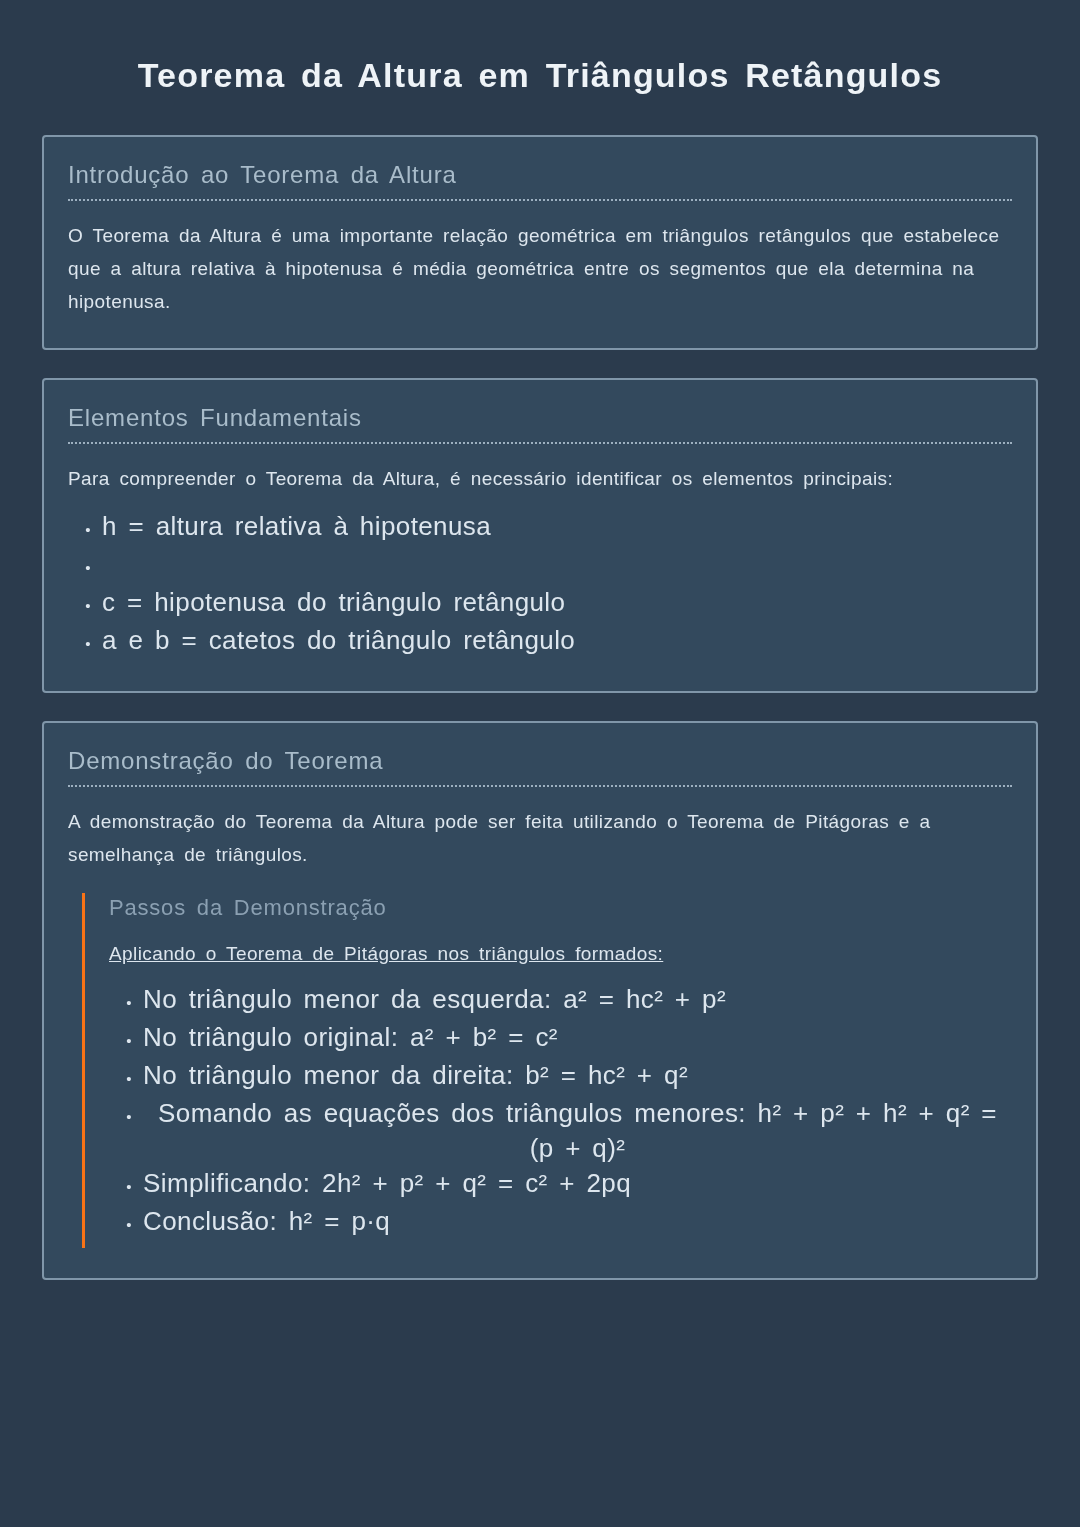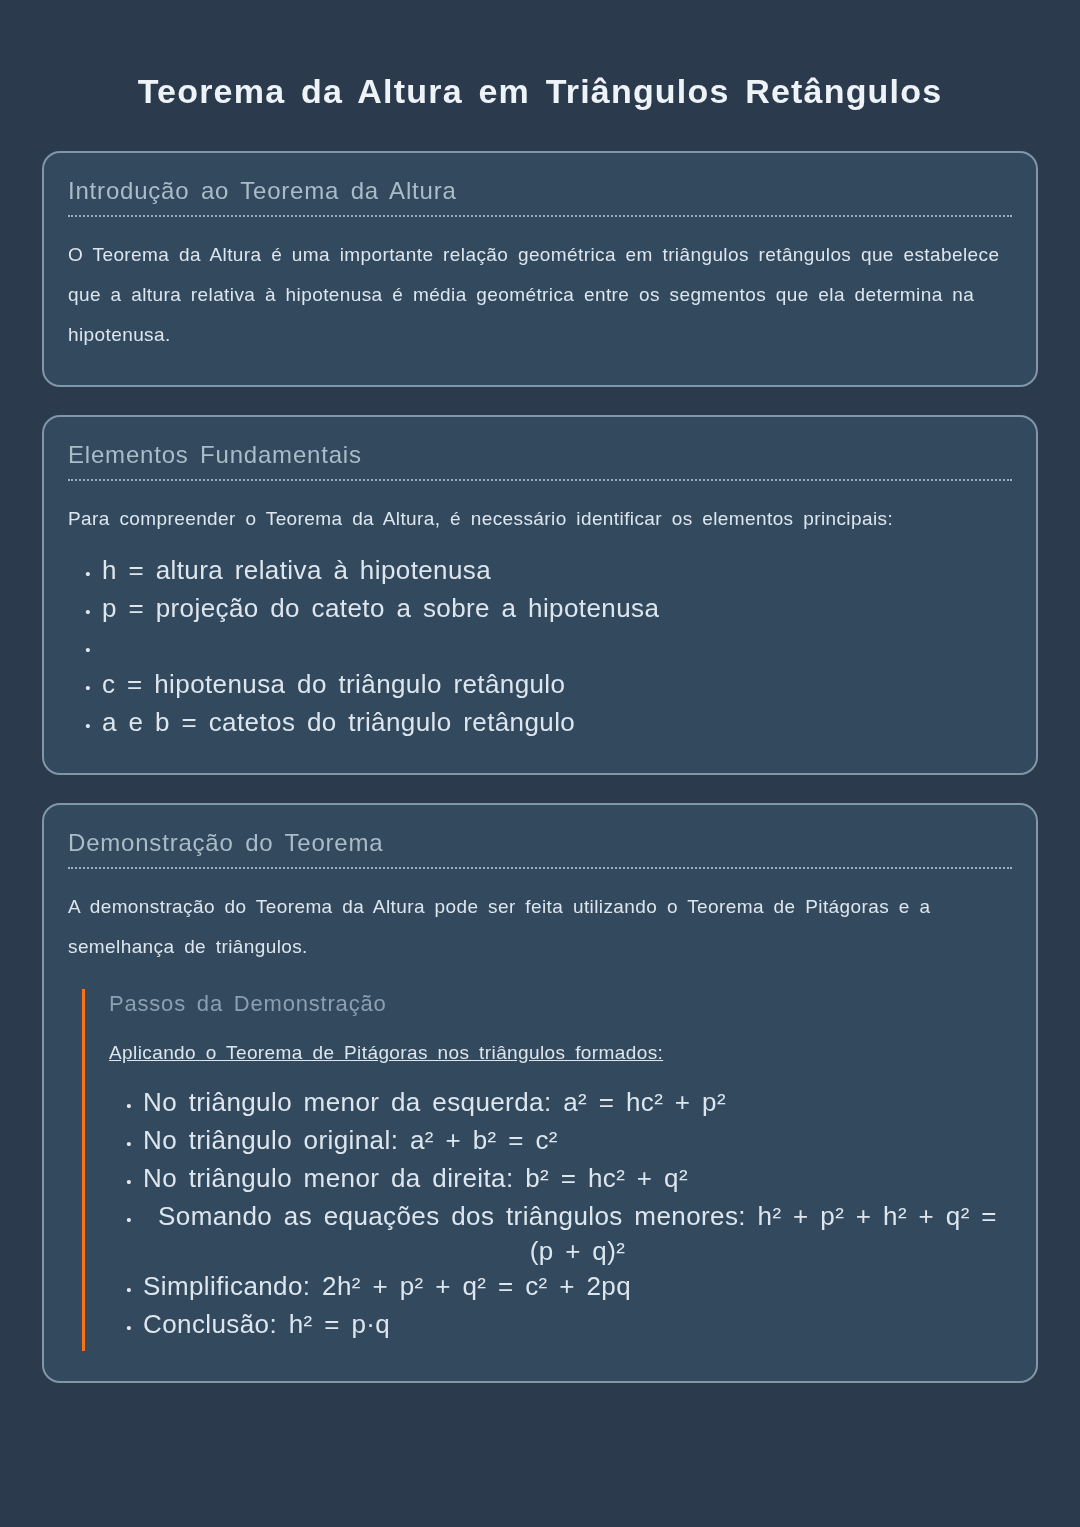--- a/index.html
+++ b/index.html
@@ -7,53 +7,53 @@
     padding: 0;
     background: #2b3b4d;
     font-family: "Liberation Sans", sans-serif;
   }
   body {
     width: 1080px;
     min-height: 1527px;
     color: #dde6ee;
   }
   .page {
-    padding: 66px 42px 40px;
+    padding: 50px 42px 40px;
     box-sizing: border-box;
   }
   .title {
     margin: 6px 0 40px;
     text-align: center;
     font-size: 34px;
     font-weight: bold;
     color: #eef3f7;
     letter-spacing: 1.2px;
     word-spacing: 5px;
   }
   .card {
     background: #33495d;
     border: 2px solid #8096a9;
-    border-radius: 18px;
+    border-radius: 4px;
     padding: 24px 24px 30px;
     margin-bottom: 28px;
   }
   .card-heading {
     margin: 0;
     font-size: 24px;
     font-weight: normal;
     color: #a9bcca;
     letter-spacing: 0.8px;
     word-spacing: 4px;
     padding-bottom: 10px;
     border-bottom: 2px dotted #9db0c0;
   }
   .body-text {
     margin: 18px 0 0;
     font-size: 19px;
-    line-height: 40px;
+    line-height: 33px;
     letter-spacing: 0.4px;
     word-spacing: 4px;
     color: #dde6ee;
   }
   .bullet-list {
     list-style: none;
     margin: 14px 0 0;
     padding: 0;
   }
   .list-item {
@@ -111,24 +111,20 @@
   <section class="card">
     <h2 class="card-heading">Elementos Fundamentais</h2>
     <p class="body-text">Para compreender o Teorema da Altura, é necessário identificar os elementos principais:</p>
     <ul class="bullet-list">
       <li class="list-item">
         <span class="bullet"></span>
         <span>h = altura relativa à hipotenusa</span>
       </li>
       <li class="list-item">
         <span class="bullet"></span>
-        <span>p = projeção do cateto a sobre a hipotenusa</span>
-      </li>
-      <li class="list-item">
-        <span class="bullet"></span>
       </li>
       <li class="list-item">
         <span class="bullet"></span>
         <span>c = hipotenusa do triângulo retângulo</span>
       </li>
       <li class="list-item">
         <span class="bullet"></span>
         <span>a e b = catetos do triângulo retângulo</span>
       </li>
     </ul>

